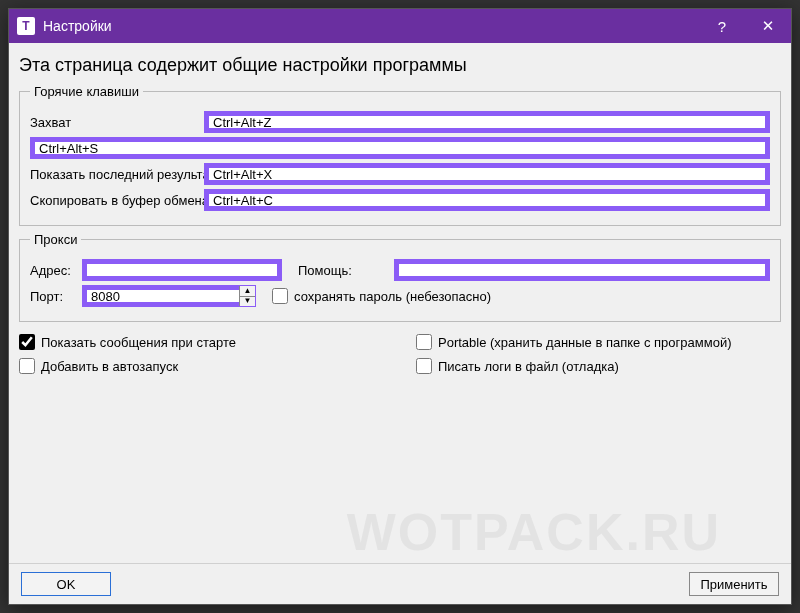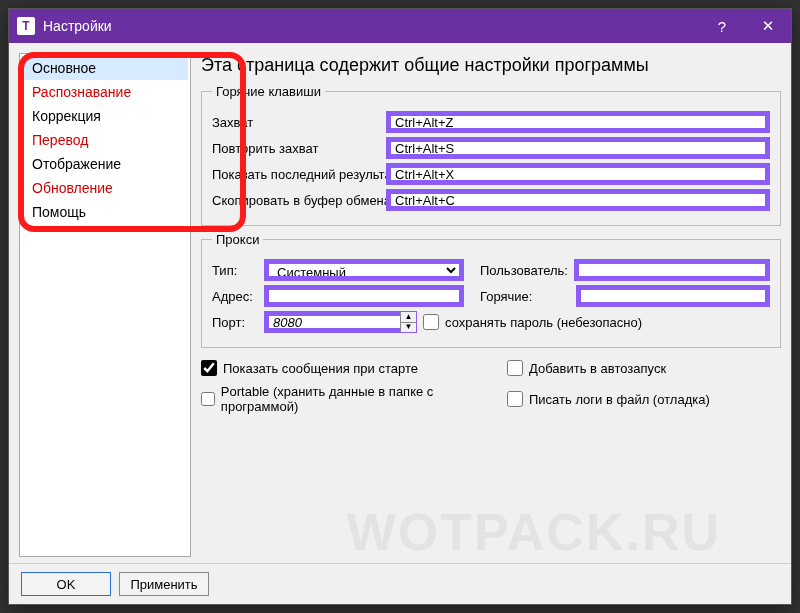--- a/index.html
+++ b/index.html
@@ -99,21 +99,21 @@
     border: 5px solid #8b5cf6;
     background: #fff;
     height: 22px;
     padding: 0 4px;
     font-family: inherit;
     font-size: 13px;
   }
   .hk-input { flex: 1; }
   .proxy-grid .row label:first-child { width: 46px; }
   .spinwrap { position: relative; display: inline-block; }
-  .spinwrap input { width: 153px; padding-right: 18px; font-style: italic; }
+  .spinwrap input { width: 174px; padding-right: 18px; }
   .spinbtns {
     position: absolute; right: 1px; top: 1px; bottom: 1px;
     width: 16px; display: flex; flex-direction: column;
     border-left: 1px solid #888;
   }
   .spinbtns div {
     flex:1; display:flex; align-items:center; justify-content:center;
     font-size: 8px; line-height: 1;
     background: #f3f3f3;
     border-bottom: 1px solid #888;
@@ -122,22 +122,22 @@
   .chk { display: flex; align-items: center; gap: 6px; }
   .chk input { width:16px; height:16px; margin:0; accent-color:#000; }
   .chk-grid {
     display: grid;
     grid-template-columns: 1fr 1fr;
     gap: 8px 32px;
     margin-top: 6px;
   }
   .footer {
     display: flex;
-    justify-content: flex-start;
-    gap: 8px;
+    justify-content: space-between;
+    gap: 20px;
     padding: 8px 12px;
     border-top: 1px solid #d0d0d0;
   }
   .footer button {
     width: 90px; height: 24px;
     background: #f3f3f3;
     border: 1px solid #888;
     font-family: inherit; font-size: 13px;
   }
   .footer button.primary { border: 1px solid #2a6fd6; }
@@ -157,104 +157,83 @@
 
 <div class="window">
   <div class="titlebar">
     <div class="app-icon">T</div>
     <div class="title">Настройки</div>
     <div class="ctrl">?</div>
     <div class="ctrl">✕</div>
   </div>
 
   <div class="body">
-    <div class="sidebar-wrap">
-      <div class="sidebar-highlight"></div>
-      <div id="sidebar-items">
-          <div class="side-item selected">Основное</div>
-          <div class="side-item warn">Распознавание</div>
-          <div class="side-item">Коррекция</div>
-          <div class="side-item warn">Перевод</div>
-          <div class="side-item">Отображение</div>
-          <div class="side-item warn">Обновление</div>
-          <div class="side-item">Помощь</div>
-        </div>
-    </div>
 
     <div class="main">
       <div class="desc">Эта страница содержит общие настройки программы</div>
 
       <fieldset>
         <legend>Горячие клавиши</legend>
         <div id="hotkey-rows">
             <div class="row">
               <label class="hk-label">Захват</label>
               <input type="text" class="hk-input" value="Ctrl+Alt+Z" style="">
             </div>
             <div class="row">
-              <label class="hk-label">Повторить захват</label>
               <input type="text" class="hk-input" value="Ctrl+Alt+S" style="">
             </div>
             <div class="row">
               <label class="hk-label">Показать последний результат</label>
               <input type="text" class="hk-input" value="Ctrl+Alt+X" style="">
             </div>
             <div class="row">
               <label class="hk-label">Скопировать в буфер обмена</label>
               <input type="text" class="hk-input" value="Ctrl+Alt+C" style="">
             </div>
           </div>
       </fieldset>
 
       <fieldset>
         <legend>Прокси</legend>
         <div class="proxy-grid">
           <div class="row">
-            <label>Тип:</label>
-            <select style="width:200px">
-              <option>Системный</option>
-            </select>
-            <label style="margin-left:10px">Пользователь:</label>
-            <input type="text" style="flex: 1 1 0%;" value="">
-          </div>
-          <div class="row">
             <label>Адрес:</label>
             <input type="text" style="width: 200px;" value="">
-            <label style="margin-left:10px;width:90px">Горячие:</label>
+            <label style="margin-left:10px;width:90px">Помощь:</label>
             <input type="text" style="flex: 1 1 0%;" value="">
           </div>
           <div class="row">
             <label>Порт:</label>
             <span class="spinwrap">
               <input type="text" value="8080" style="">
               <span class="spinbtns">
                 <div>▲</div>
                 <div>▼</div>
               </span>
             </span>
-            <span class="chk" style="">
+            <span class="chk" style="margin-left:10px">
               <input type="checkbox" style="">
               <label>сохранять пароль (небезопасно)</label>
             </span>
           </div>
         </div>
       </fieldset>
 
       <div class="chk-grid">
         <span class="chk">
           <input type="checkbox" id="opt-show" checked="" style="">
           <label>Показать сообщения при старте</label>
         </span>
         <span class="chk">
+          <input type="checkbox" id="opt-port" style="">
+          <label>Portable (хранить данные в папке с программой)</label>
+        </span>
+        <span class="chk">
           <input type="checkbox" id="opt-auto" style="">
           <label>Добавить в автозапуск</label>
-        </span>
-        <span class="chk">
-          <input type="checkbox" id="opt-port" style="">
-          <label>Portable (хранить данные в папке с программой)</label>
         </span>
         <span class="chk">
           <input type="checkbox" id="opt-log" style="">
           <label>Писать логи в файл (отладка)</label>
         </span>
       </div>
     </div>
   </div>
 
   <div class="footer">

